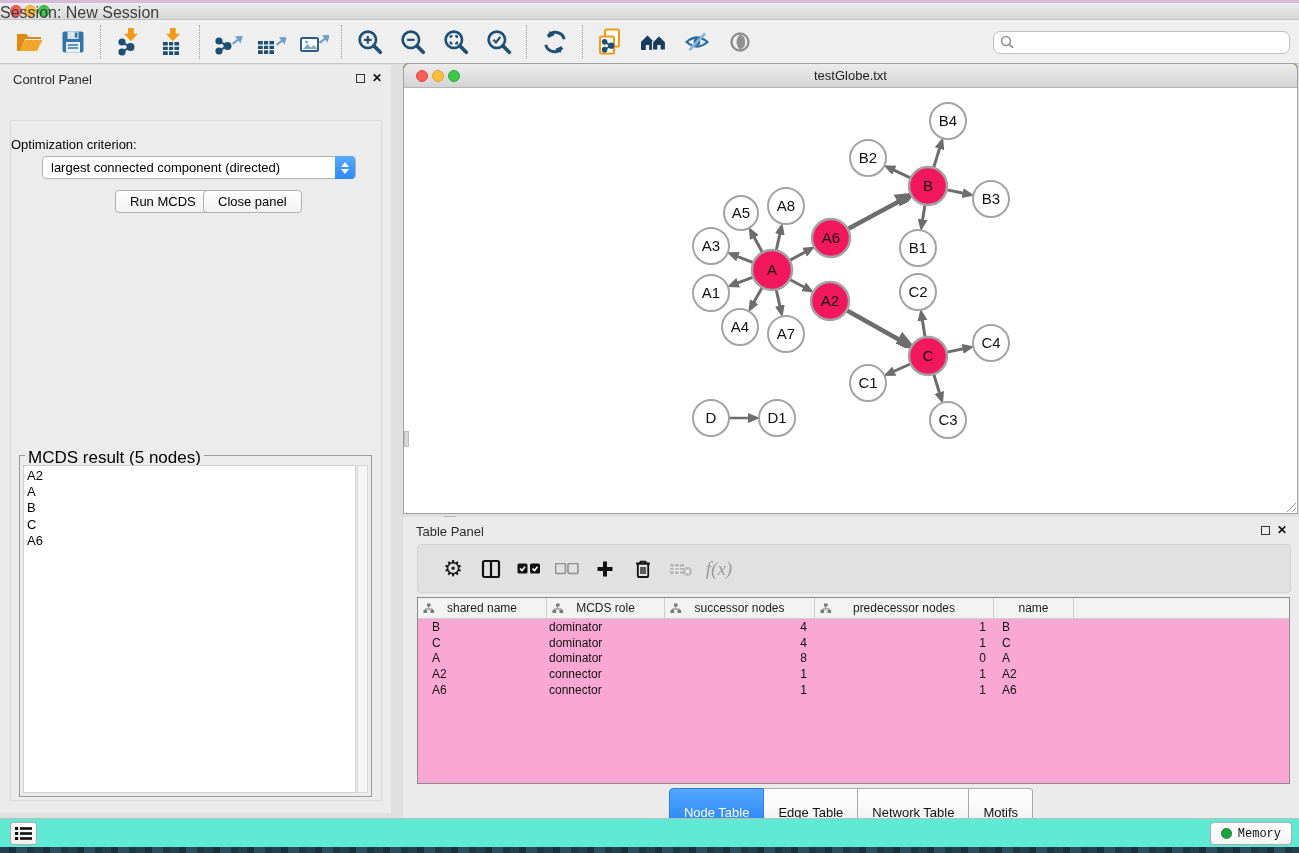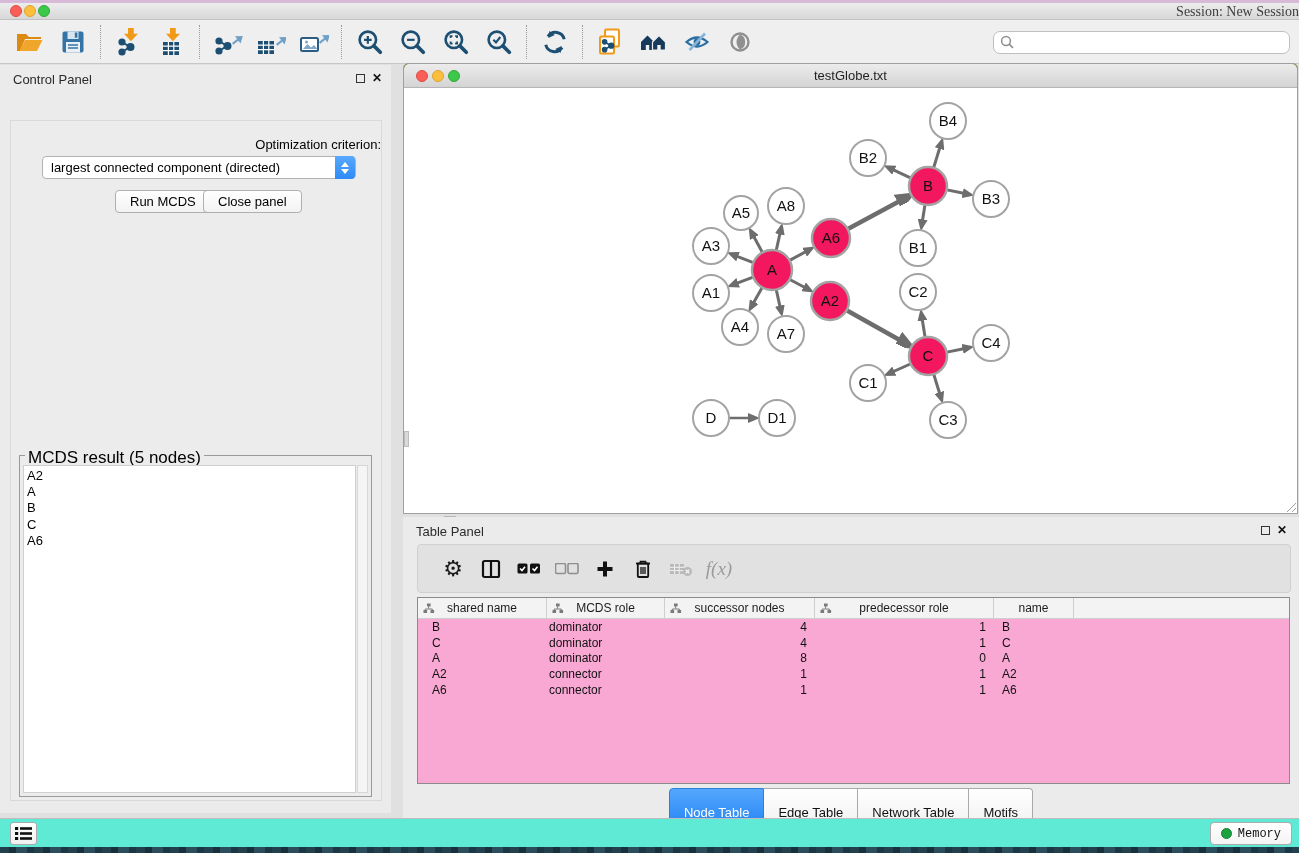--- a/index.html
+++ b/index.html
@@ -7,22 +7,22 @@
   body { font-family:"Liberation Sans", sans-serif; background:#e3e3e3; position:relative; }
 
   
   .desktop-top { position:absolute; left:0; top:0; width:1299px; height:3px; background:#d6bad8; }
   .titlebar { position:absolute; left:0; top:3px; width:1299px; height:17px;
               background:linear-gradient(#ededed,#d7d7d7); border-bottom:1px solid #c2c2c2; }
   .tl { position:absolute; top:2px; width:12px; height:12px; border-radius:50%; }
   .tl.red    { left:10px;  background:#f95e57; border:1px solid #dd4d45; }
   .tl.yellow { left:24px;  background:#fbbe3d; border:1px solid #dfa42e; }
   .tl.green  { left:38px;  background:#3ec84a; border:1px solid #2fa83c; }
-  .titlebar .ttl { position:absolute; left:0; right:0; top:1px; text-align:right;
-                   font-size:14px; color:#3e3e3e;font-family:Liberation Serif, serif; }
+  .titlebar .ttl { position:absolute; left:0; right:0; top:1px; text-align:left;
+                   font-size:16px; color:#3e3e3e; }
 
   
   .toolbar { position:absolute; left:0; top:20px; width:1299px; height:44px; background:#efefef;
              border-bottom:1px solid #c6c6c6; display:flex; align-items:center; padding-left:8px; }
   .tico { width:43px; height:38px; display:flex; align-items:center; justify-content:center; cursor:default; }
   .tsep { width:1px; height:34px; border-left:1px dotted #9a9a9a; margin:0 6px; }
   .search-wrap { position:absolute; right:9px; top:11px; width:297px; height:23px; }
   .search-wrap input { width:100%; height:100%; border:1px solid #bfbfbf; border-radius:7px;
                        background:#fff; padding-left:26px; font-size:13px; outline:none; }
   .search-wrap svg { position:absolute; left:7px; top:4px; }
@@ -41,21 +41,21 @@
   .seg .sbtn { font-family:"Liberation Sans",sans-serif; font-size:13px; color:#111;
                background:linear-gradient(#ffffff,#f3f3f3); border:1px solid #a9a9a9; border-left:none;
                padding:2px 13px; height:21px; cursor:default; }
   .seg .sbtn:first-child { border-left:1px solid #a9a9a9; border-radius:4px 0 0 4px; }
   .seg .sbtn:last-child  { border-radius:0 4px 4px 0; }
   .seg .sbtn.active { background:linear-gradient(#55a7fd,#2d8af6); border-color:#2d7fdd; color:#fff; }
   .ctabs { position:absolute; left:78px; top:32px; }
 
   .cp-content { position:absolute; left:10px; right:9px; top:55px; bottom:12px;
                 background:#ececec; border:1px solid #d9d9d9; }
-  .opt-label { position:absolute; left:0; right:0; top:16px; text-align:right; font-size:13px; color:#000; }
+  .opt-label { position:absolute; left:0; right:0; top:16px; text-align:left; font-size:13px; color:#000; }
   .criterion { position:absolute; left:31px; top:35px; width:314px; height:23px; background:#fff;
                border:1px solid #b2b2b2; border-radius:4px; font-size:13px; color:#000;
                display:flex; align-items:center; padding-left:8px; }
   .criterion .stepper { position:absolute; right:0; top:-1px; width:20px; height:23px; border-radius:0 4px 4px 0;
                background:linear-gradient(#58a9fd,#2d8af6); display:flex; flex-direction:column;
                align-items:center; justify-content:center; gap:2px; }
   .chev-up { width:0; height:0; border-left:4px solid transparent; border-right:4px solid transparent;
              border-bottom:5px solid #fff; }
   .chev-dn { width:0; height:0; border-left:4px solid transparent; border-right:4px solid transparent;
              border-top:5px solid #fff; }
@@ -518,21 +518,21 @@
           <div class="th" style="width: 150px;">
             <svg width="12" height="11" viewBox="0 0 12 11">
               <use href="#p-tree"></use>
             </svg>
             <span>successor nodes</span>
           </div>
           <div class="th" style="width: 179px;">
             <svg width="12" height="11" viewBox="0 0 12 11">
               <use href="#p-tree"></use>
             </svg>
-            <span>predecessor role</span>
+            <span>predecessor nodes</span>
           </div>
           <div class="th" style="width: 80px;">
             <span>name</span>
           </div>
         </div>
       <div class="tbody">
           <div class="tr">
             <div class="td" style="width: 129px; text-align: left; padding: 0px 0px 0px 14px;">B</div>
             <div class="td" style="width: 118px; text-align: left; padding: 0px 0px 0px 2px;">dominator</div>
             <div class="td" style="width: 150px; text-align: right; padding: 0px 8px 0px 0px;">4</div>

